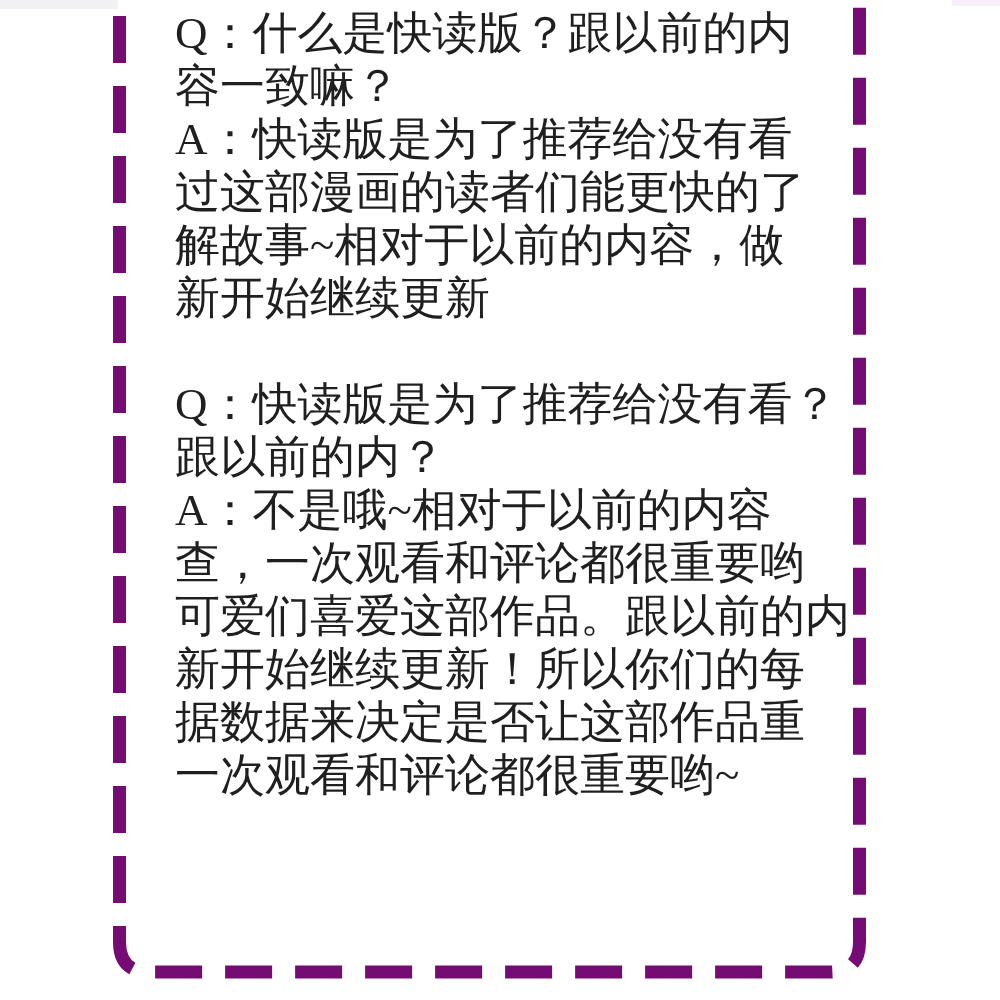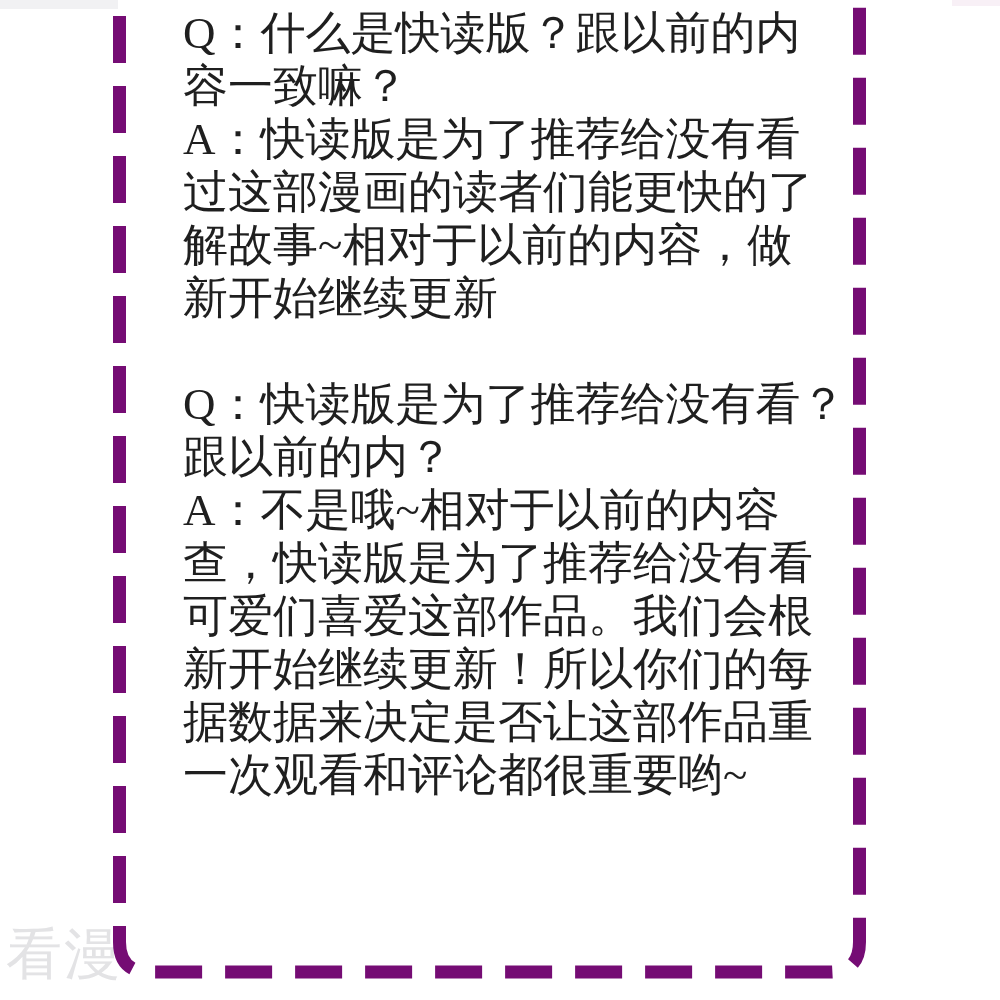--- a/index.html
+++ b/index.html
@@ -50,60 +50,59 @@
   
   .border-svg {
     position: absolute; left: 0; top: 0;
     width: 1000px; height: 1000px;
     z-index: 3;
     pointer-events: none;
   }
   
   .qa-text {
     position: absolute;
-    left: 183px; top: 7px;
+    left: 175px; top: 7px;
     width: 680px;
     z-index: 4;
     color: var(--text);
   }
   .line {
     font-size: 45px;
     line-height: 53px;
     white-space: nowrap;
     letter-spacing: 0;
   }
   .blank-line { height: 53px; }
 </style>
 </head>
 <body>
 
 <div class="page">
 
   <div class="artifact-top-left"></div>
   <div class="artifact-top-right"></div>
 
-  <div class="watermark">看漫</div>
 
   <svg class="border-svg" viewBox="0 0 1000 1000" xmlns="http://www.w3.org/2000/svg">
     <path d="M 119.5 0 L 119.5 942 Q 119.5 972 149.5 972 L 829.5 972 Q 859.5 972 859.5 942 L 859.5 0" fill="none" stroke-width="13" stroke-dasharray="47 23" stroke-dashoffset="54" stroke-linecap="butt" stroke="#750c74"></path>
   </svg>
 
   <div class="qa-text">
     <div class="line">Q：什么是快读版？跟以前的内</div>
     <div class="line">容一致嘛？</div>
     <div class="line">A：快读版是为了推荐给没有看</div>
     <div class="line">过这部漫画的读者们能更快的了</div>
     <div class="line">解故事~相对于以前的内容，做</div>
     <div class="line">新开始继续更新</div>
 
     <div class="line blank-line"></div>
 
     <div class="line">Q：快读版是为了推荐给没有看？</div>
     <div class="line">跟以前的内？</div>
     <div class="line">A：不是哦~相对于以前的内容</div>
-    <div class="line">查，快读版是为了推荐给没有看</div>
-    <div class="line">可爱们喜爱这部作品。我们会根</div>
+    <div class="line">查，一次观看和评论都很重要哟</div>
+    <div class="line">可爱们喜爱这部作品。跟以前的内</div>
     <div class="line">新开始继续更新！所以你们的每</div>
     <div class="line">据数据来决定是否让这部作品重</div>
     <div class="line">一次观看和评论都很重要哟~</div>
   </div>
 
 </div>
 
 </body></html>

